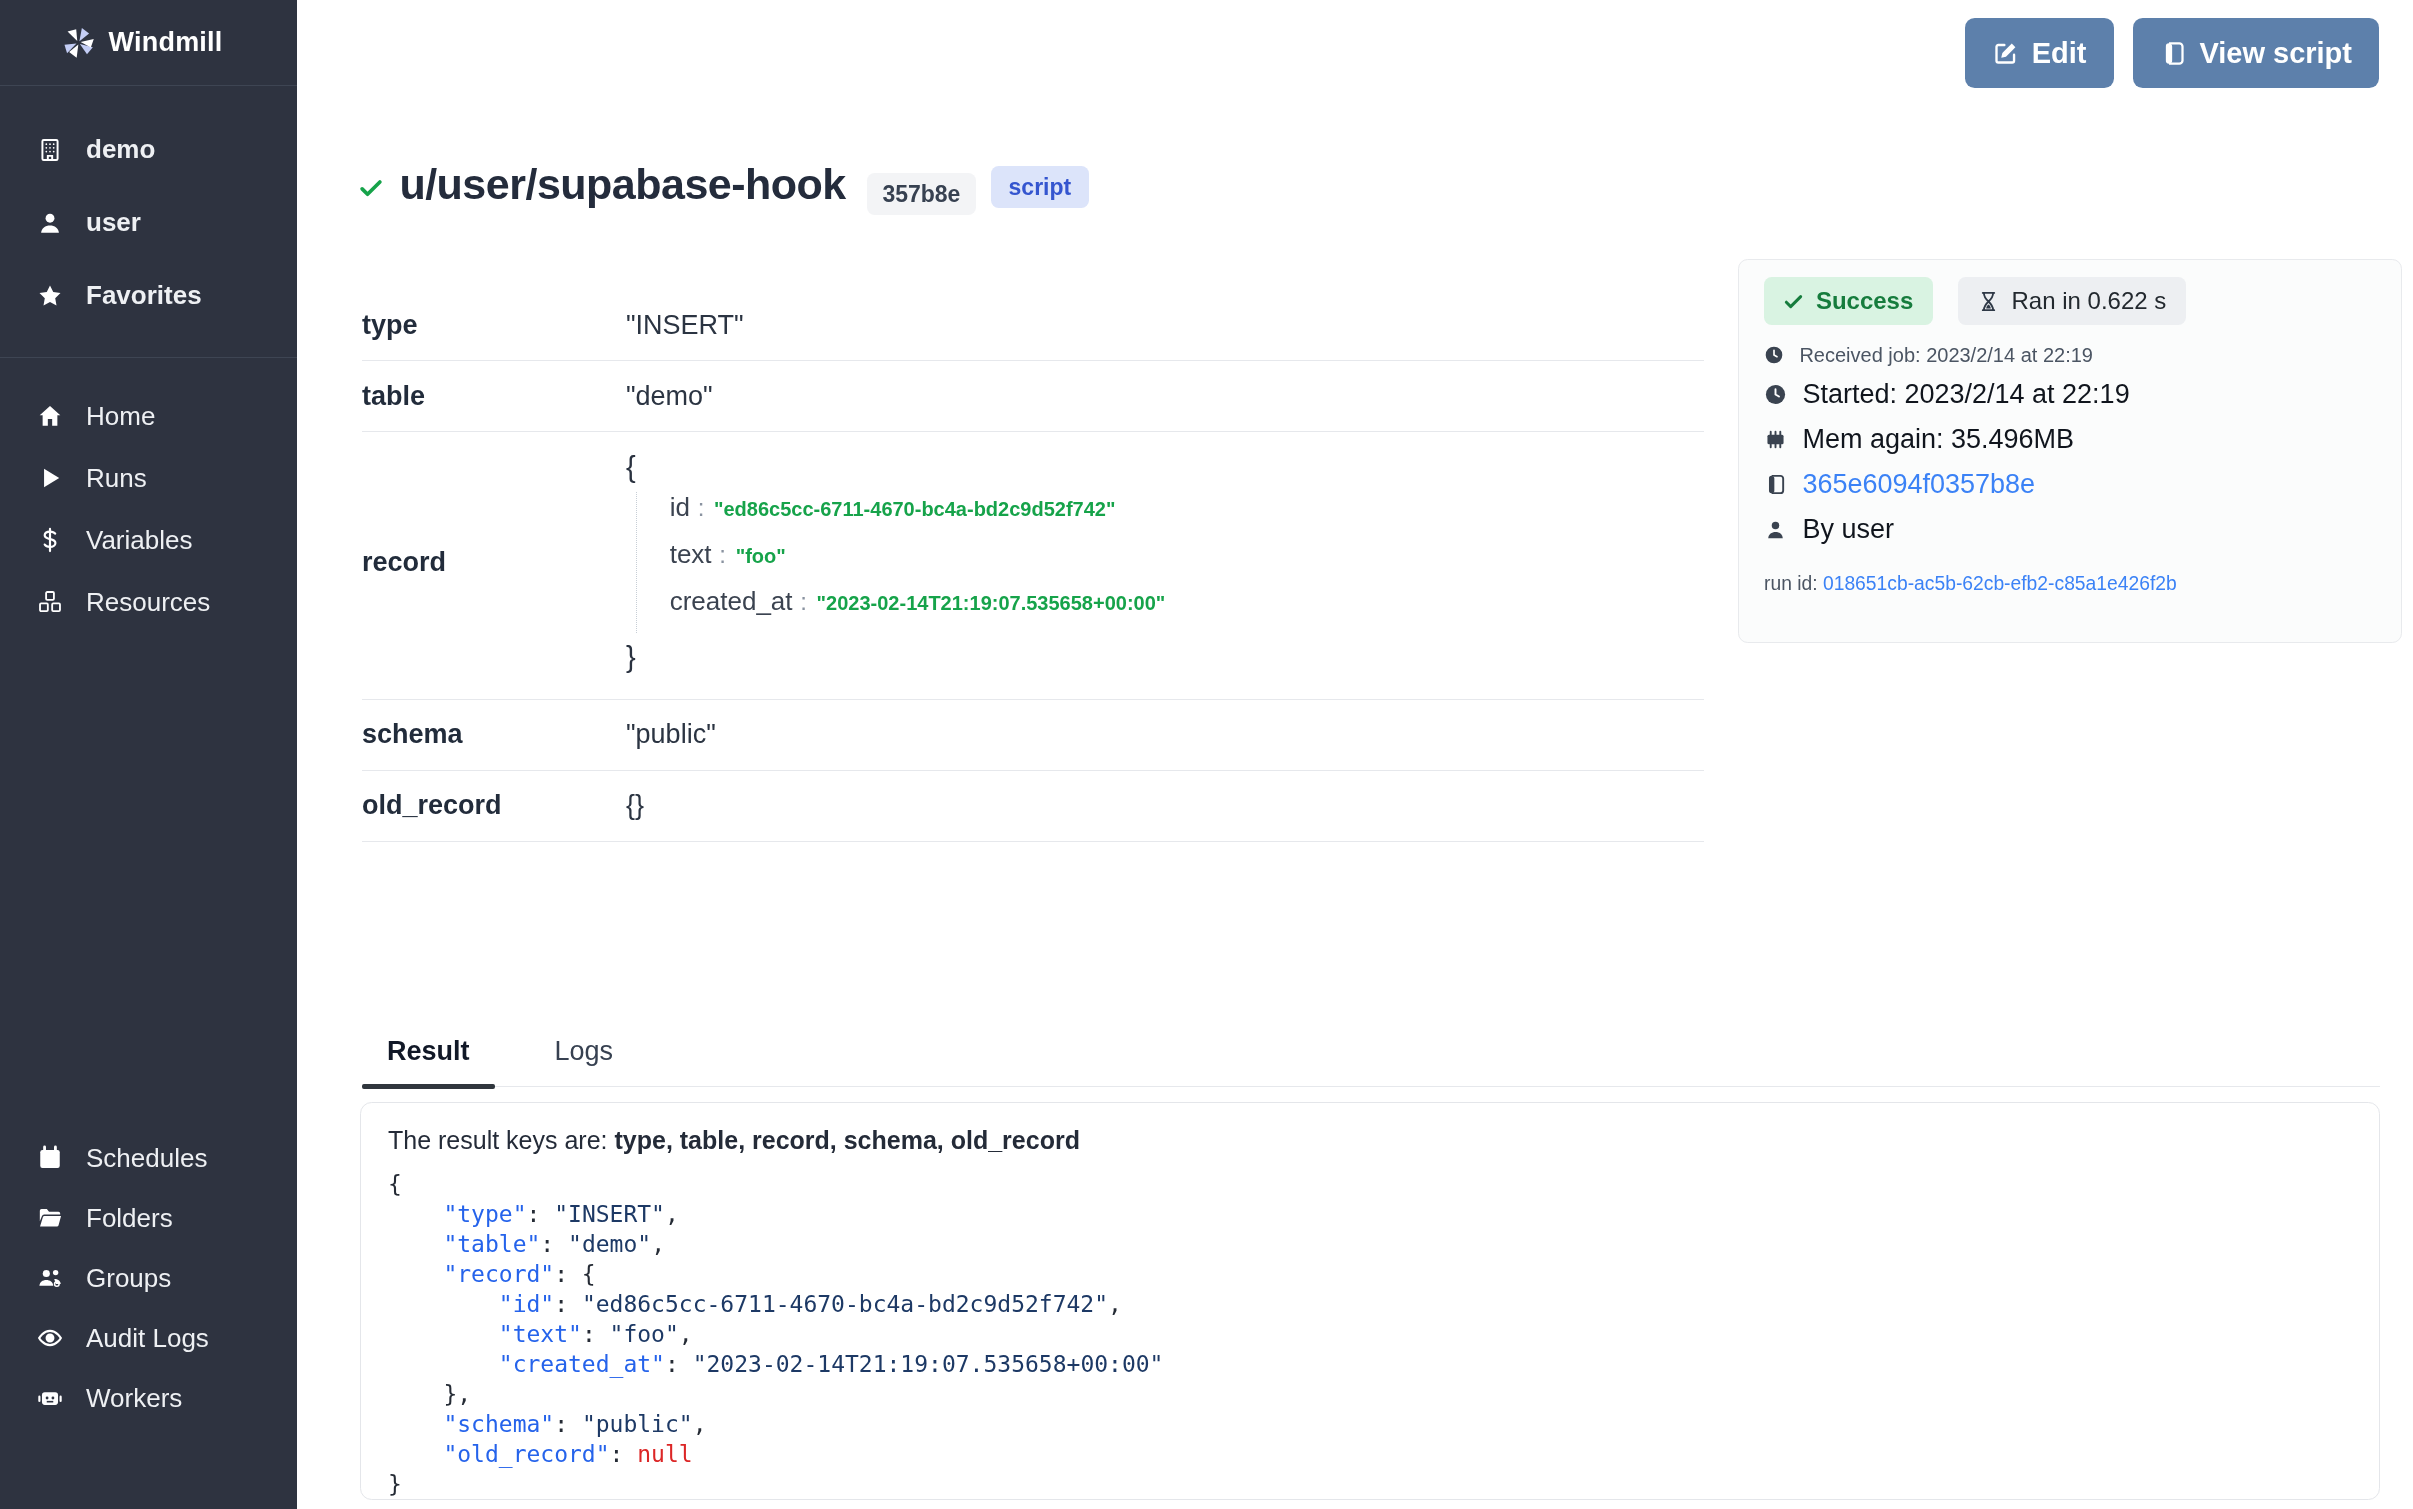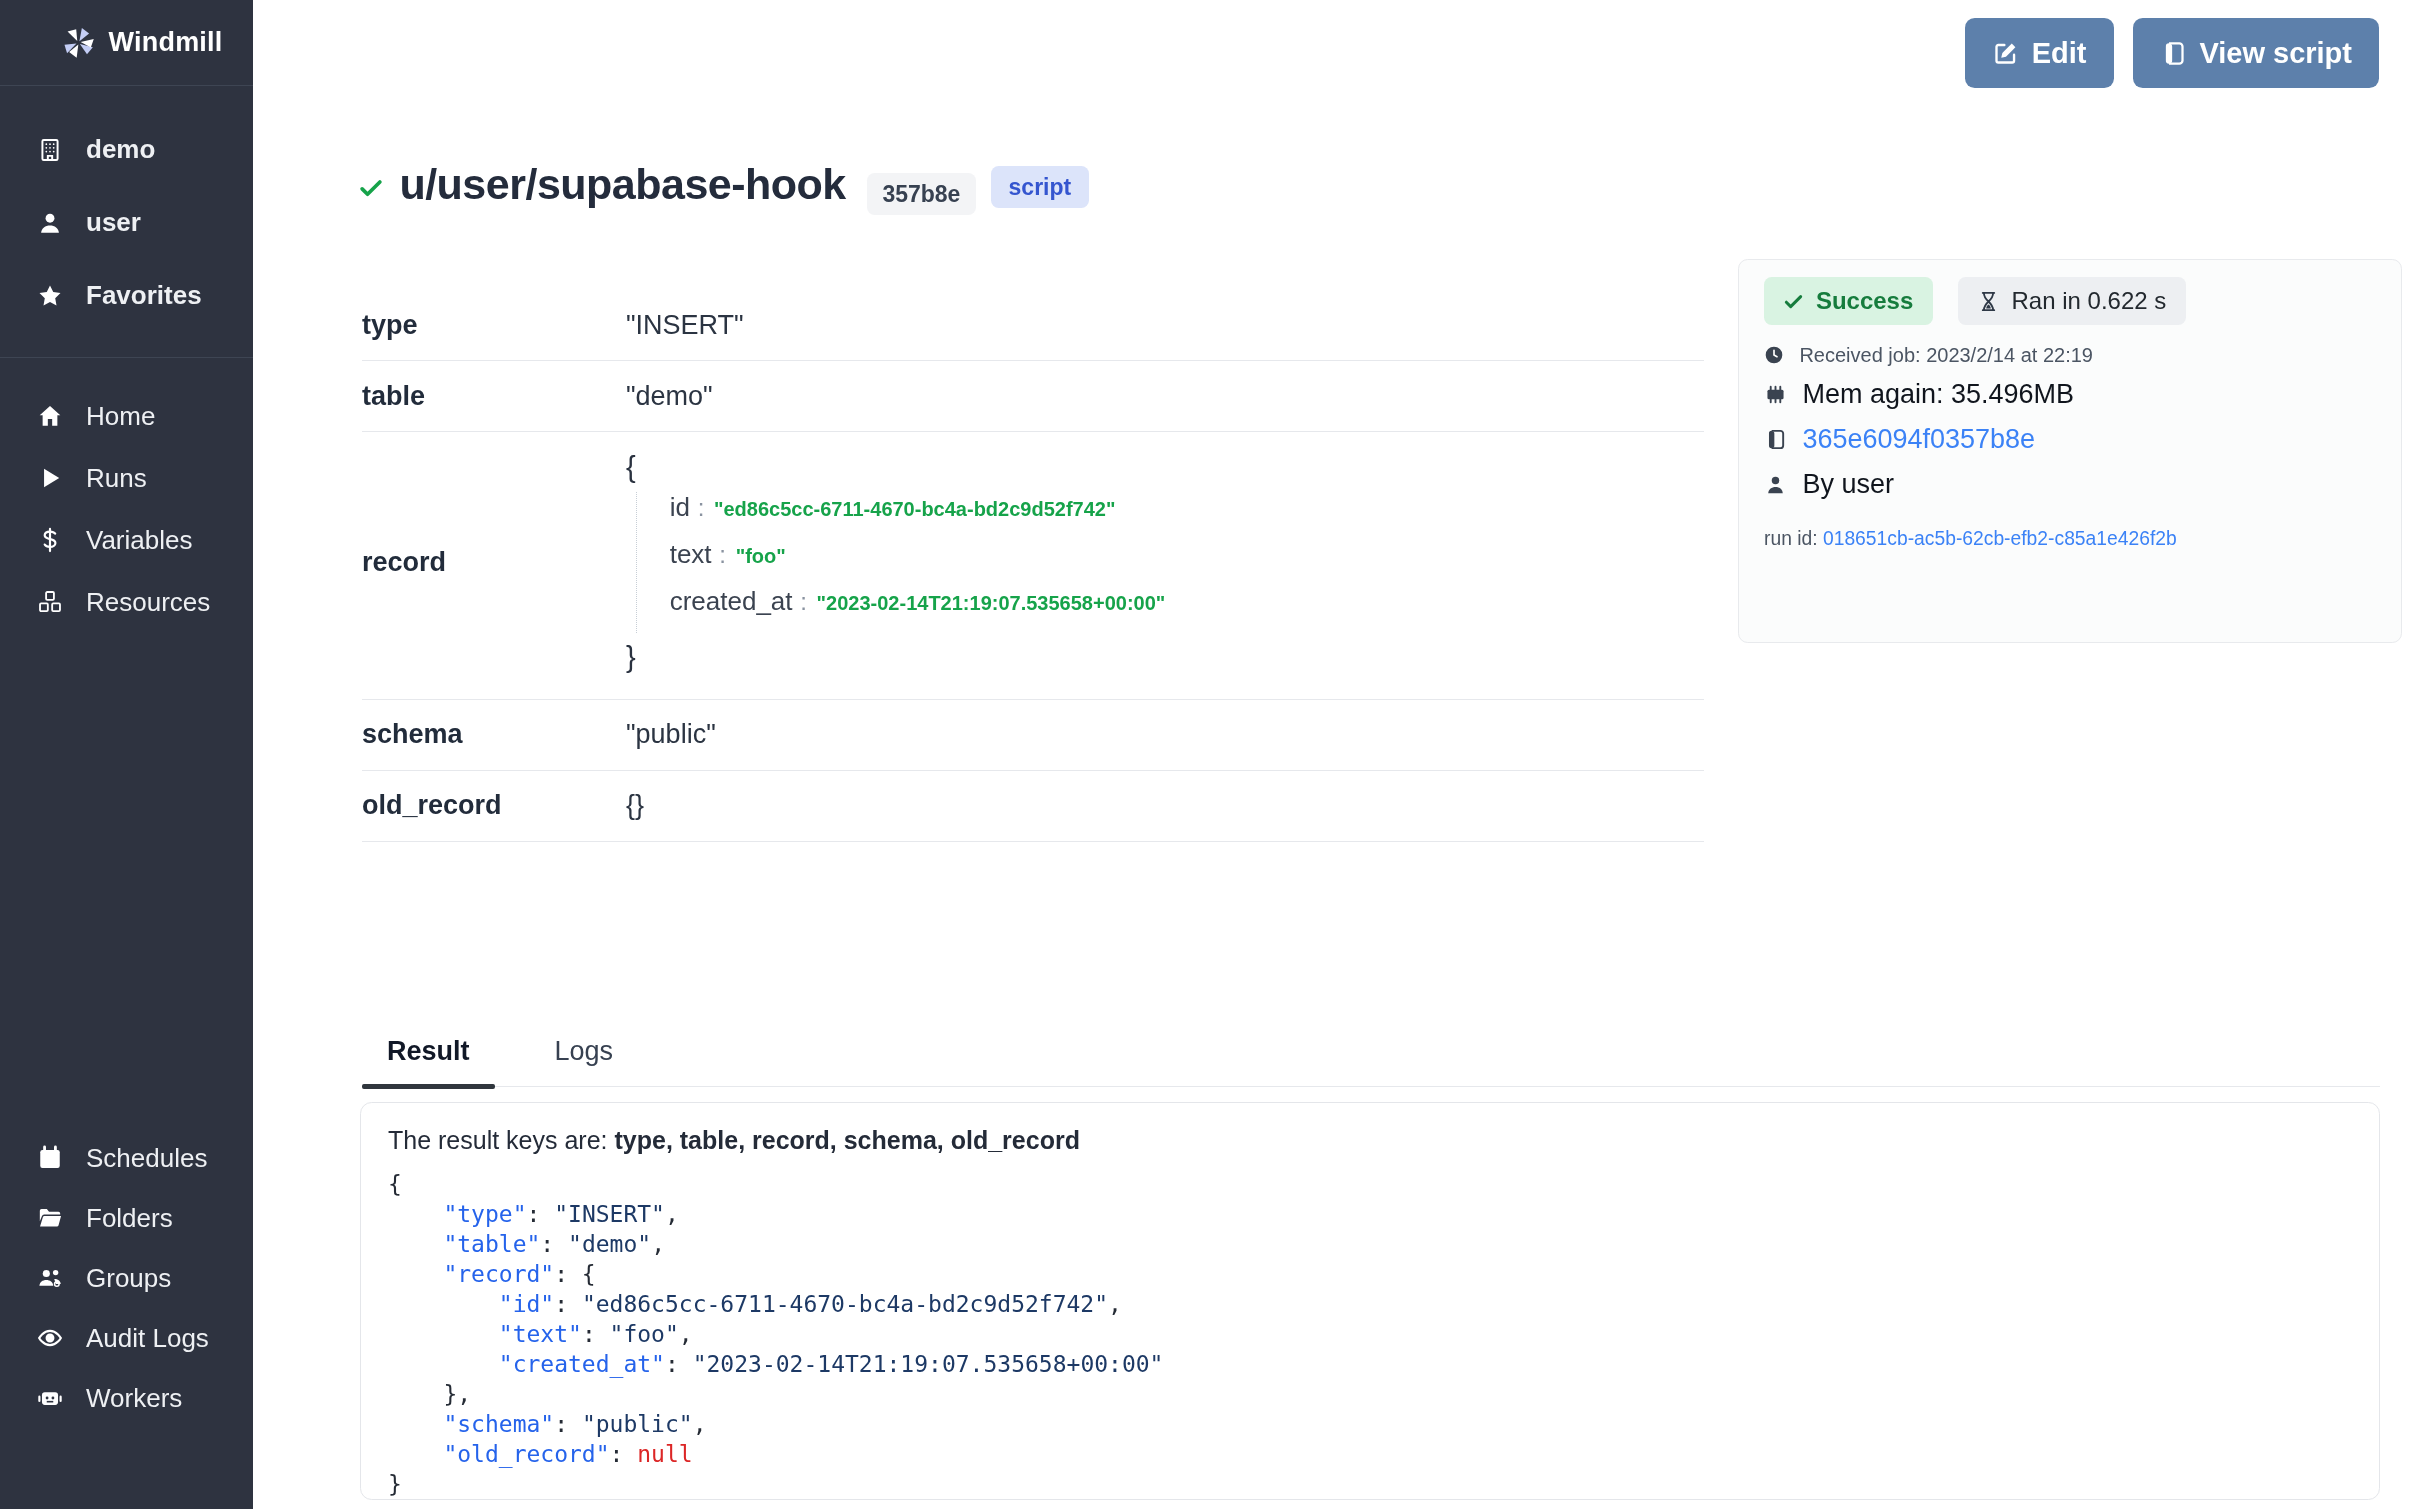--- a/index.html
+++ b/index.html
@@ -11,21 +11,21 @@
     --gray_badge_bg:#edeff2; --hash_badge_bg:#f3f4f6; --hash_badge_text:#374151;
     --script_badge_bg:#dce4fa; --script_badge_text:#3455cf;
   }
   html,body{margin:0;padding:0;}
   body{width:2414px;height:1509px;position:relative;overflow:hidden;background:#fff;
        font-family:"Liberation Sans",sans-serif;color:#1f2937;}
   .i{display:inline-block;flex:none;}
   .i svg{width:100%;height:100%;display:block;}
 
   
-  .sidebar{position:absolute;left:0;top:0;width:253px;height:1509px;background:var(--sidebar_bg);}
+  .sidebar{position:absolute;left:0;top:0;width:297px;height:1509px;background:var(--sidebar_bg);}
   .logo-row{height:85px;display:flex;align-items:center;padding-left:60px;gap:11.6px;
             border-bottom:1px solid var(--divider);cursor:pointer;}
   .logo-row .i{width:37px;height:37px;}
   .brand{color:#fff;font-size:27px;font-weight:700;letter-spacing:0.2px;}
   .sb-group{padding-top:27px;}
   .sb-group.ws{border-bottom:1px solid var(--divider);padding-bottom:25px;}
   .sb-item{display:flex;align-items:center;gap:23px;padding-left:37px;height:62px;
            color:var(--sidebar_text);font-size:26px;cursor:pointer;}
   .sb-group.ws .sb-item{height:73px;font-weight:600;}
   .sb-item .i{width:26px;height:26px;color:#fff;}
@@ -346,20 +346,29 @@
         <svg viewBox="0 0 24 24">
           <circle cx="12" cy="12" r="10" fill="currentColor"></circle>
           <path d="M12 6.4V12l3.6 2.1" stroke="#fff" stroke-width="2" stroke-linecap="round" fill="none"></path>
         </svg>
       </span>
     <span>Received job: 2023/2/14 at 22:19</span>
   </div>
   <div class="info lg">
     <span class="i">
         <svg viewBox="0 0 24 24">
+          <circle cx="12" cy="12" r="10" fill="currentColor"></circle>
+          <path d="M12 6.4V12l3.6 2.1" stroke="#fff" stroke-width="2" stroke-linecap="round" fill="none"></path>
+        </svg>
+      </span>
+    <span>Started: 2023/2/14 at 22:19</span>
+  </div>
+  <div class="info lg">
+    <span class="i">
+        <svg viewBox="0 0 24 24">
           <rect x="3.6" y="7" width="16.8" height="10" rx="1.6" fill="currentColor"></rect>
           <path d="M7 3.8V7M12 3.8V7M17 3.8V7M7 17v3.2M12 17v3.2M17 17v3.2" stroke="currentColor" stroke-width="2" stroke-linecap="round" fill="none"></path>
         </svg>
       </span>
     <span>Mem again: 35.496MB</span>
   </div>
   <div class="info lg">
     <span class="i">
         <svg viewBox="0 0 24 24" fill="none" stroke="currentColor" stroke-width="2">
           <path d="M8 21h9.2a2.8 2.8 0 002.8-2.8V5.8A2.8 2.8 0 0017.2 3H8"></path>

